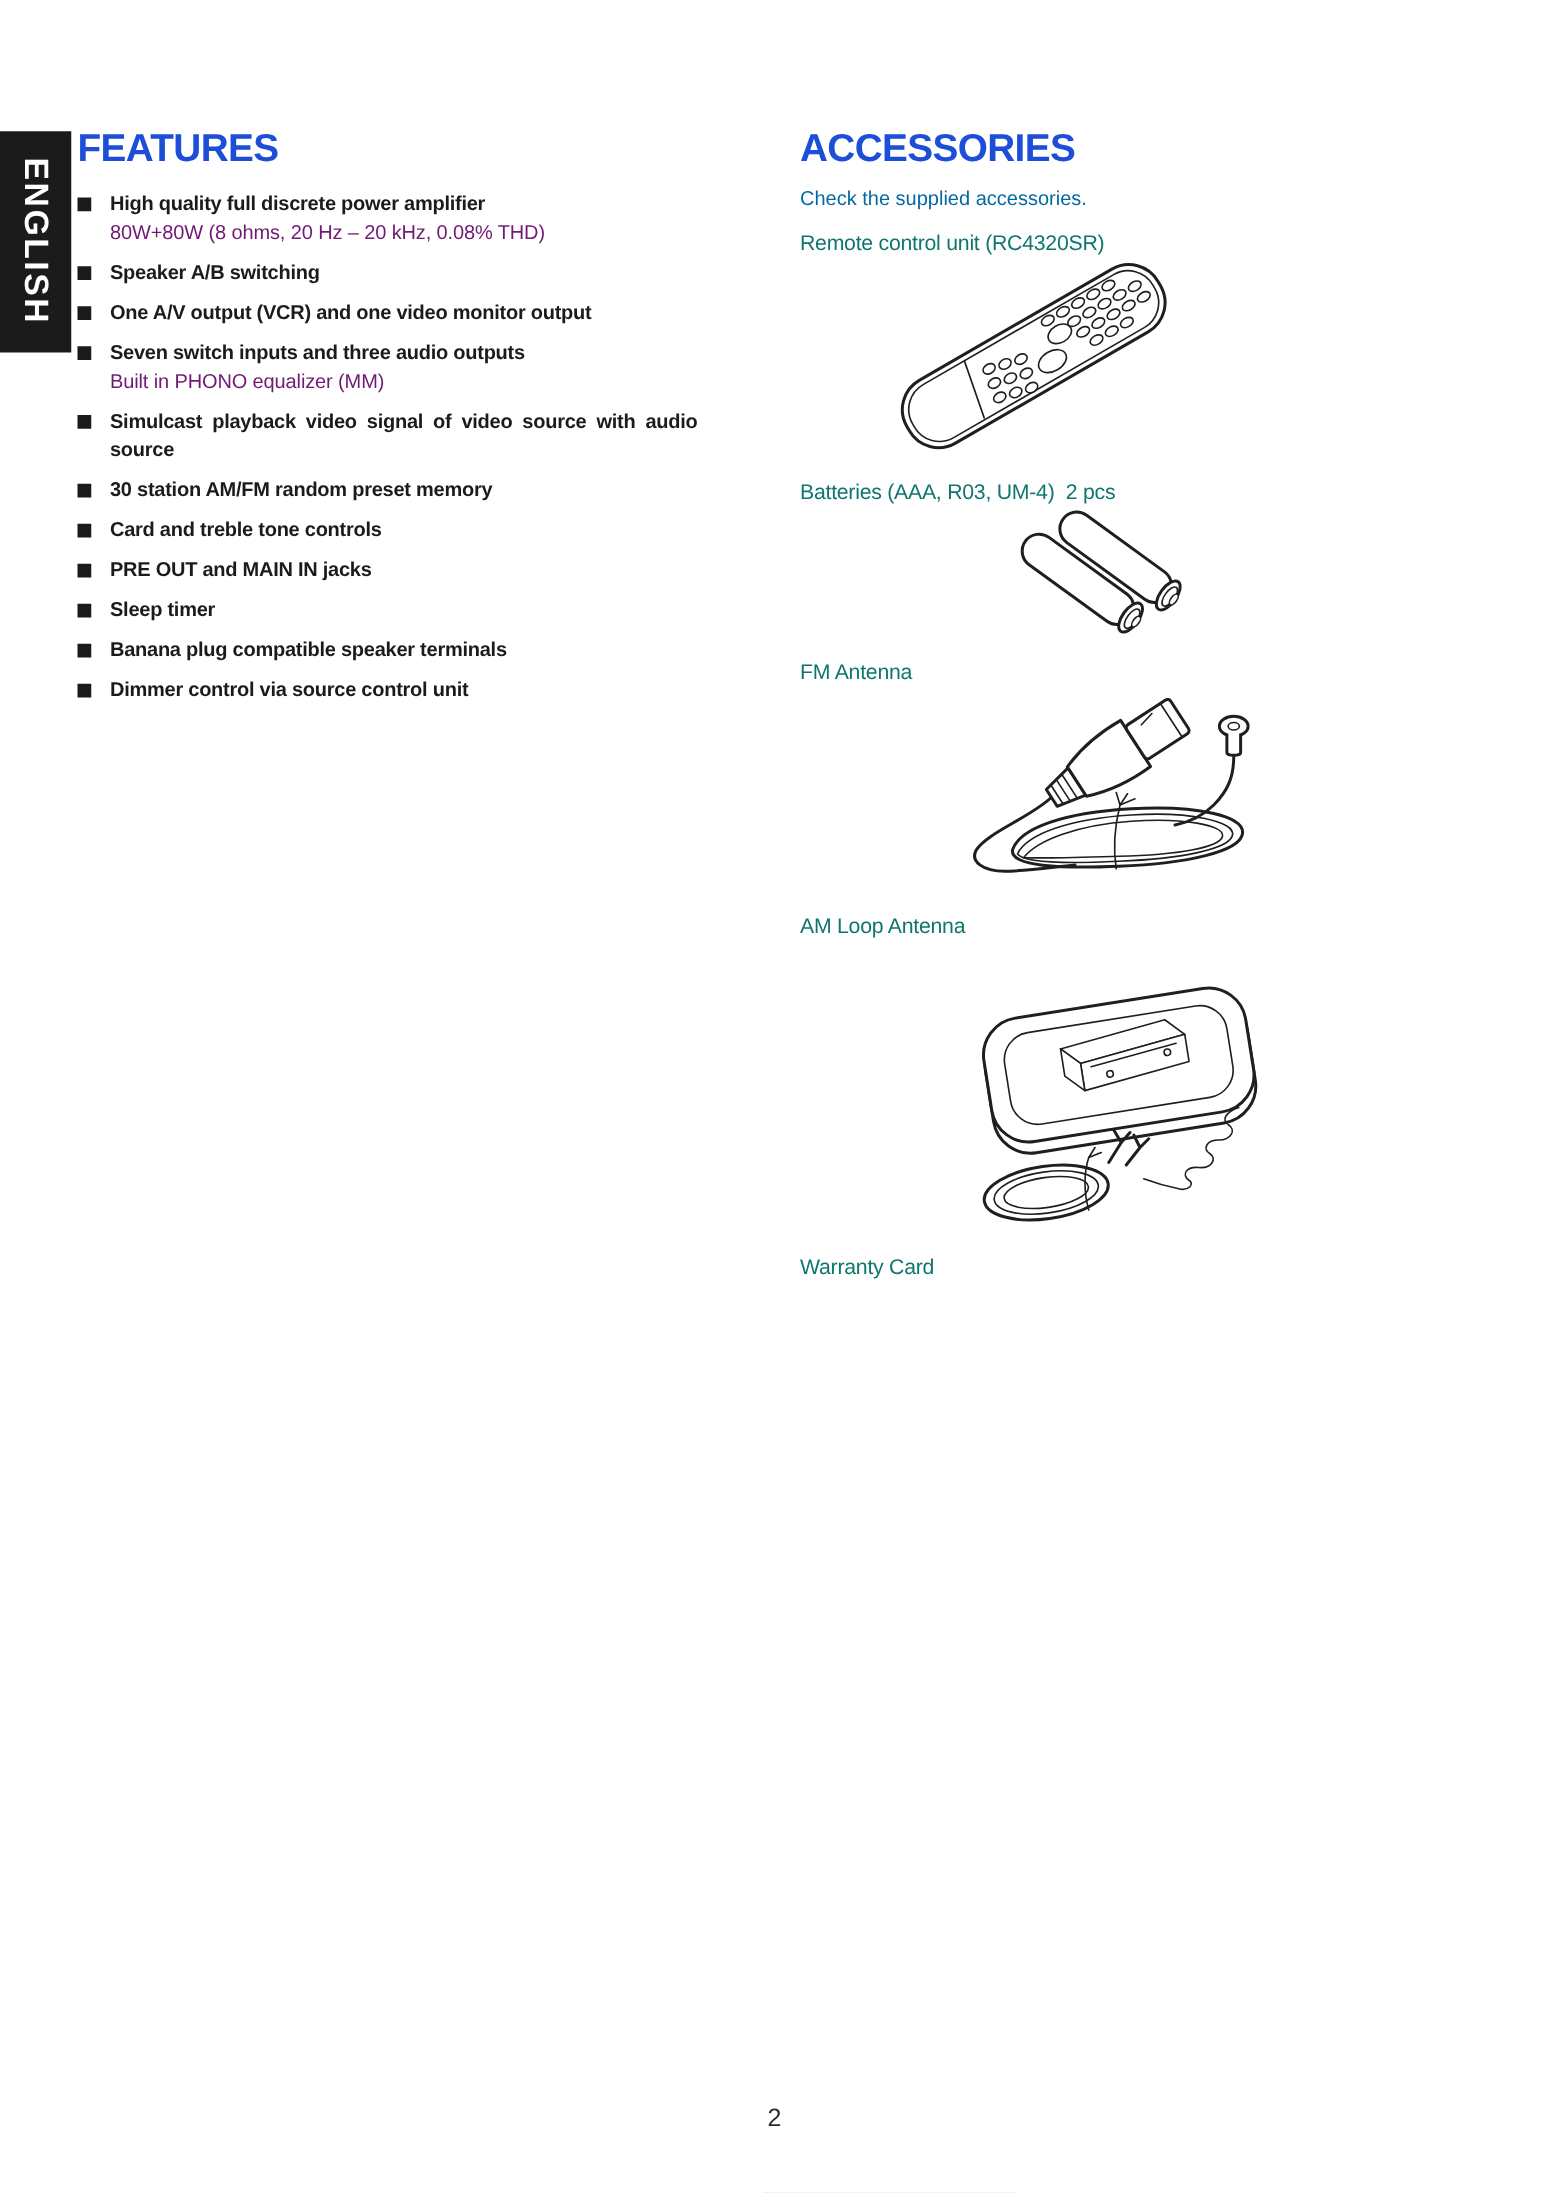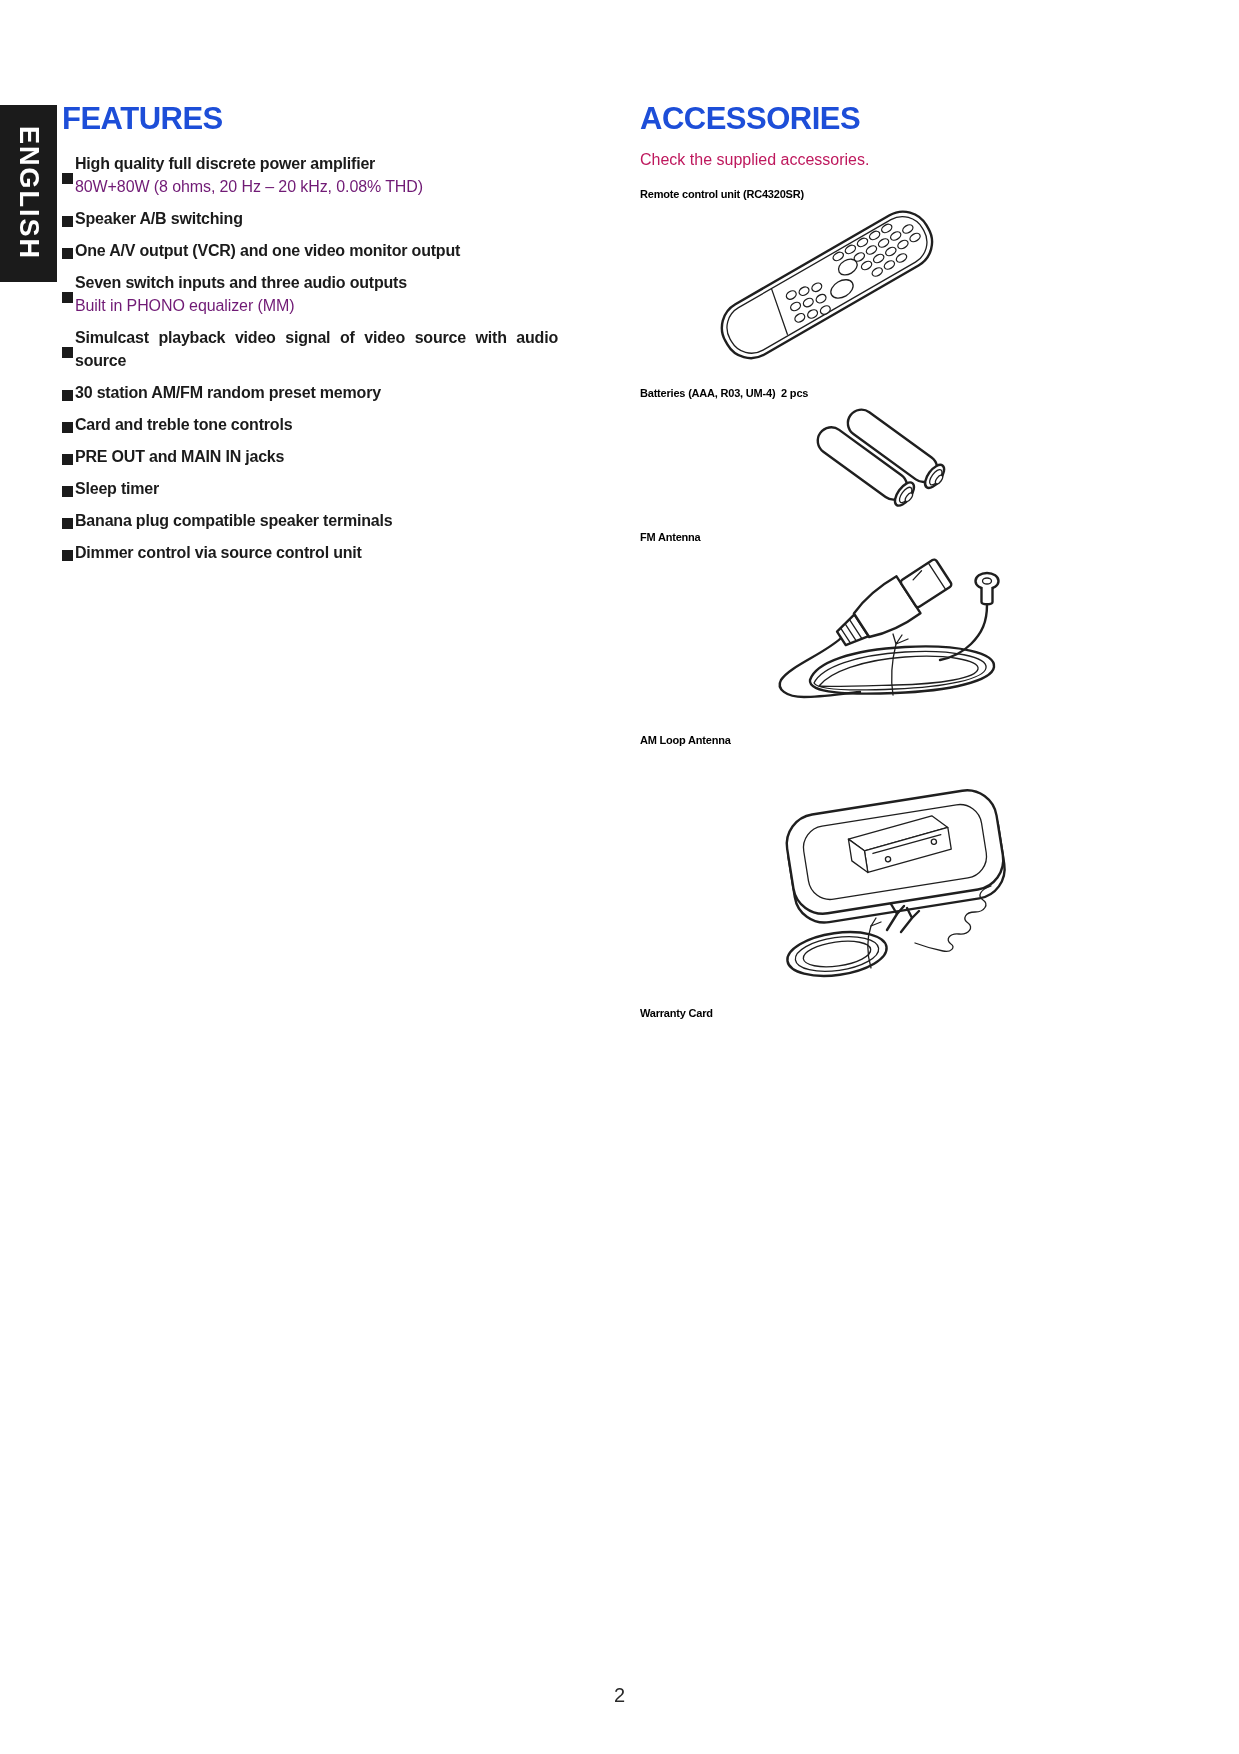--- a/index.html
+++ b/index.html
@@ -17,36 +17,36 @@
   .lang-tab span {
     writing-mode:vertical-rl; color:#ffffff; font-weight:bold;
     font-size:27px; letter-spacing:2px; white-space:nowrap;
   }
   
   .features { position:absolute; left:62px; top:103px; width:496px; }
   .section-title {
     font-size:31px; line-height:31px; font-weight:bold; color:#1d4ed8;
     letter-spacing:-0.5px; margin-bottom:18px;
   }
-  .feat-item { display:flex; gap:2px; margin-bottom:9px;align-items:center; }
+  .feat-item { display:flex; gap:15px; margin-bottom:9px; }
   .sq { width:11px; height:11px; background:#1b1b1b; flex:none; margin-top:6px; }
   .feat-text { flex:1; }
   .feat-heading {
     font-weight:bold; font-size:16px; line-height:23px; color:#1b1b1b;
     letter-spacing:-0.2px;
   }
   .feat-desc {
     font-weight:normal; font-size:16px; line-height:23px; color:#701a75;
     letter-spacing:-0.1px;
   }
   .justify { text-align:justify; }
   
   .accessories { position:absolute; left:640px; top:103px; width:480px; height:1000px; }
-  .acc-intro { position:absolute; left:0; top:45px; font-size:16px; line-height:23px; color:#be185d; }
-  .acc-label { position:absolute; left:0; font-weight:bold; font-size:11px; line-height:19px; color:#000000; letter-spacing:-0.2px; }
+  .acc-intro { position:absolute; left:0; top:45px; font-size:16px; line-height:23px; color:#0369a1; }
+  .acc-label { position:absolute; left:0; font-weight:normal; font-size:17px; line-height:19px; color:#0f766e; letter-spacing:-0.2px; }
   .acc-label.l-remote    { top:82px; }
   .acc-label.l-batteries { top:281px; }
   .acc-label.l-fm        { top:425px; }
   .acc-label.l-am        { top:628px; }
   .acc-label.l-warranty  { top:901px; }
   .illus { position:absolute; overflow:visible; }
   .illus-remote    { left:93px;  top:97px;  }
   .illus-batteries { left:187px; top:297px; }
   .illus-fm        { left:50px;  top:445px; }
   .illus-am        { left:135px; top:659px; }

